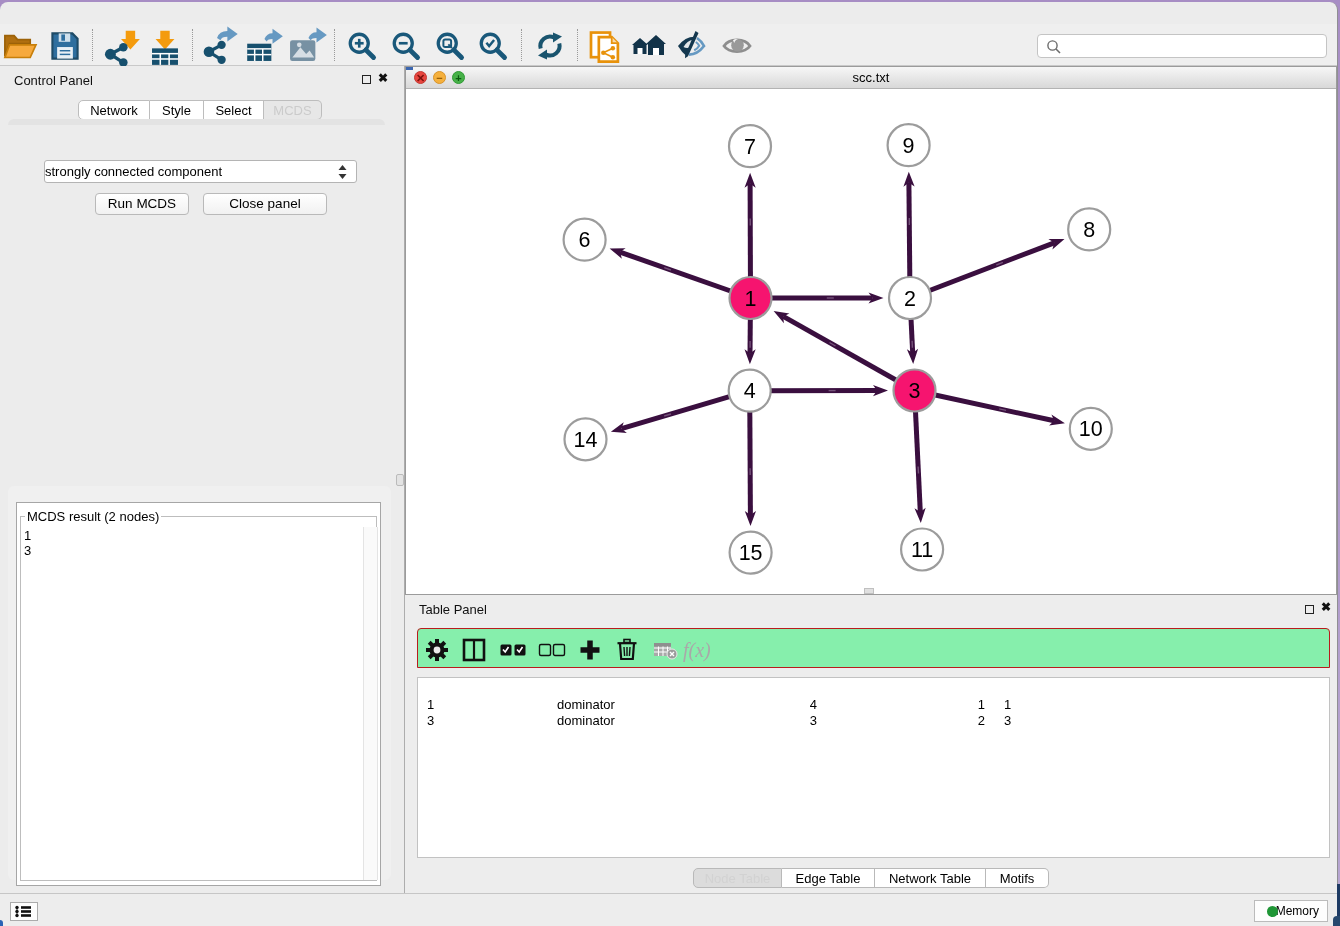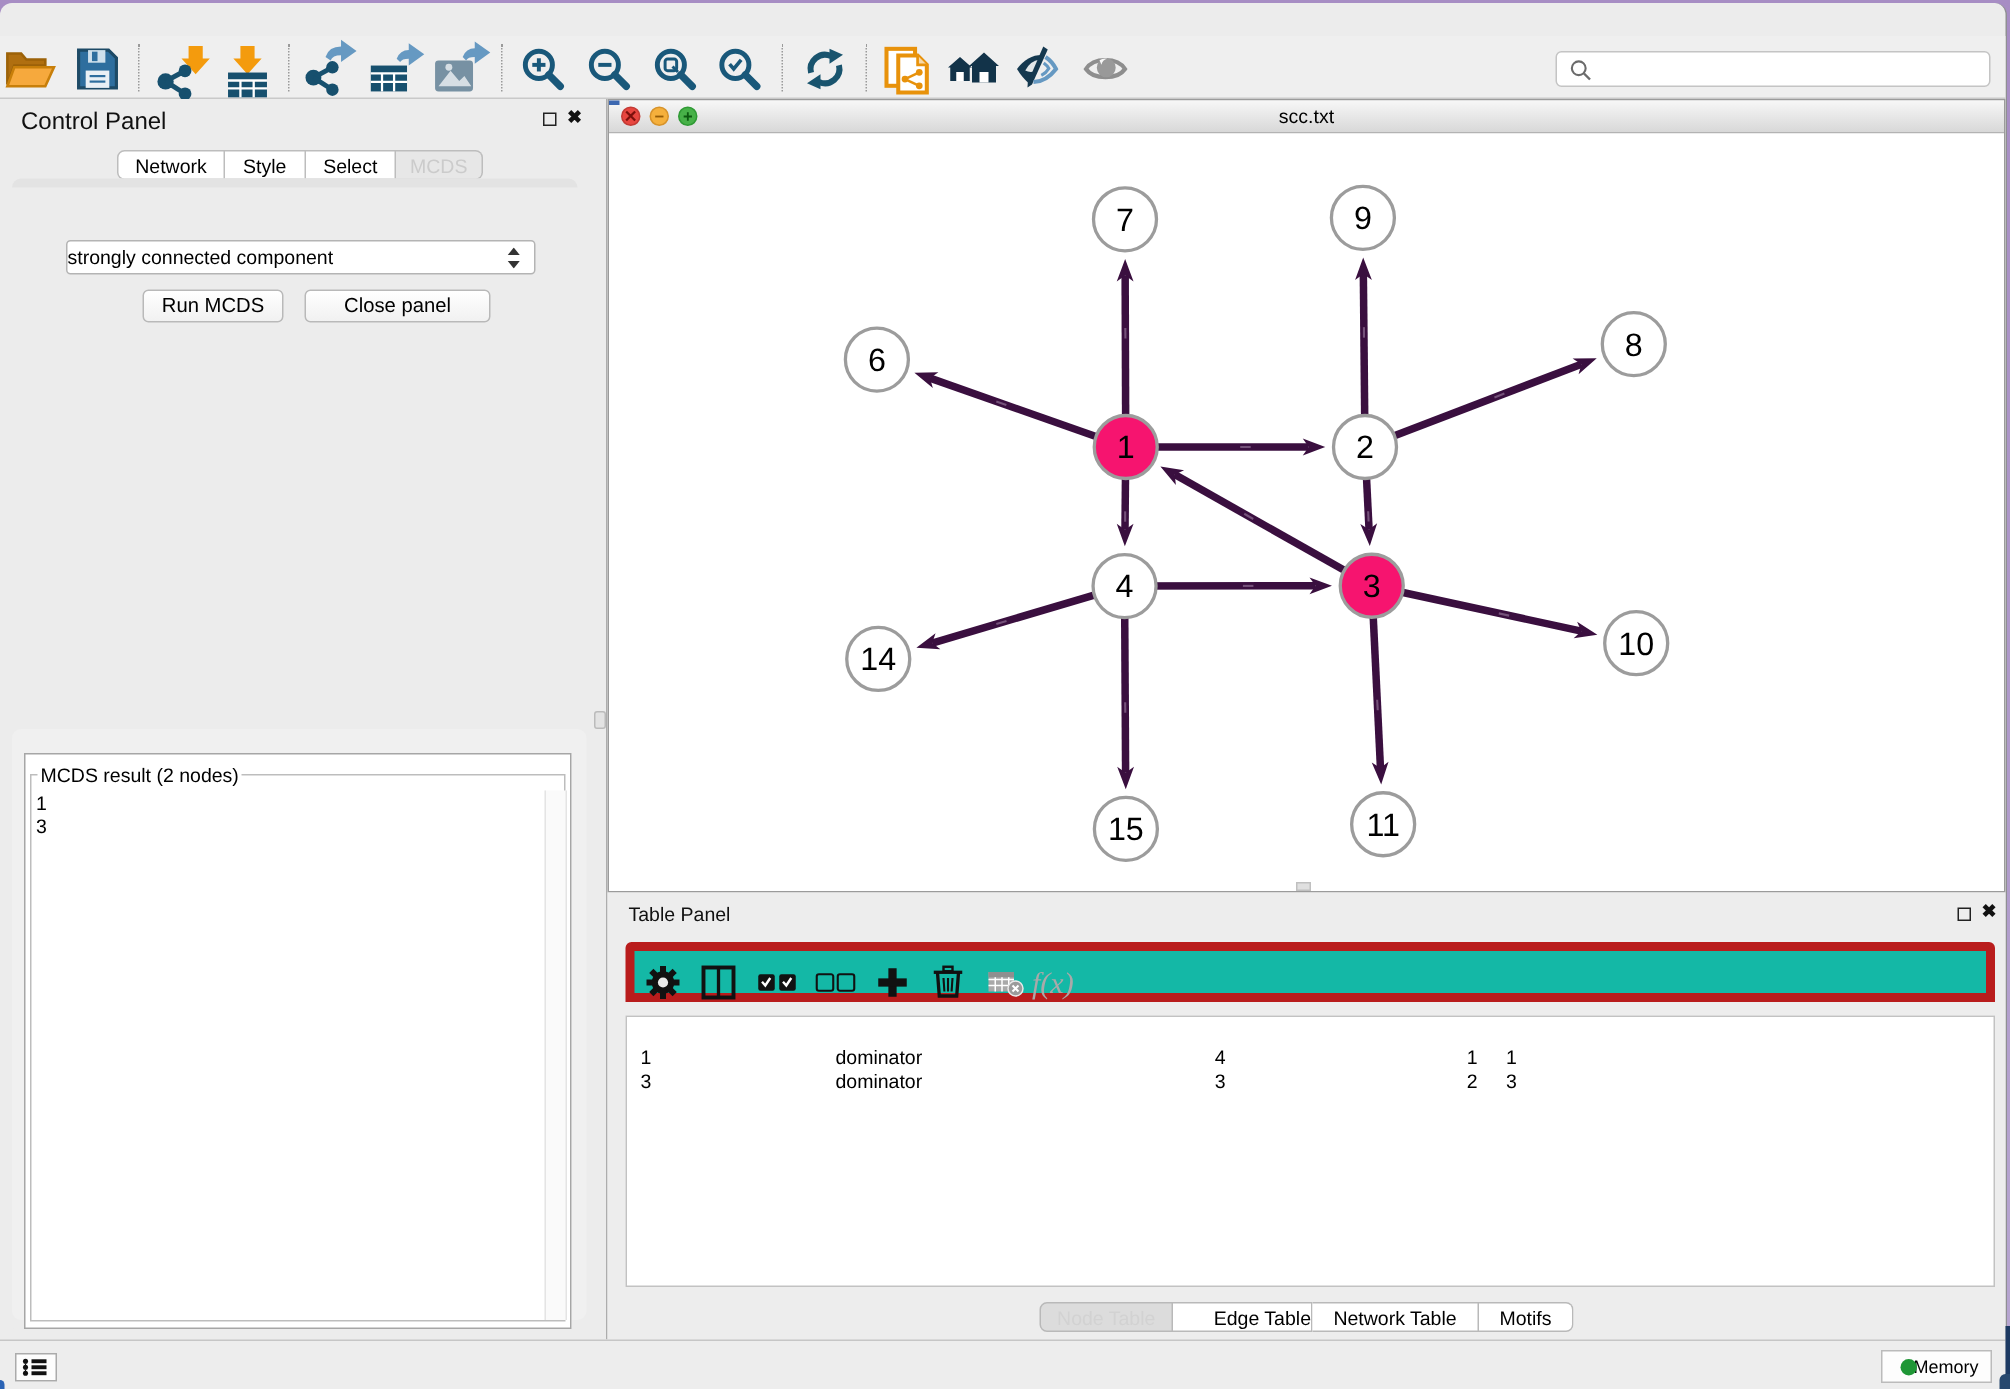--- a/index.html
+++ b/index.html
@@ -7,21 +7,21 @@
 body { font-family:"Liberation Sans", sans-serif; background:linear-gradient(#A78DC4,#B7A6D1); position:relative; overflow:hidden; }
 #win { position:absolute; left:0; top:2px; width:1338px; height:924px; background:#ECECEC; border-radius:8px 8px 0 0; border-right:1px solid #8f8f92; }
 #titlebar { position:absolute; left:0; top:0; width:100%; height:21px; background:#f6f6f6; border-radius:8px 8px 0 0; border-bottom:1px solid #d0d0d0; }
 .tl { position:absolute; top:6px; width:11px; height:11px; border-radius:50%; background:#dcdcdc; border:1px solid #c9c9c9; }
 #title-text { position:absolute; top:3px; width:100%; text-align:center; font-size:13px; color:#b8b8b8; }
 #toolbar { position:absolute; left:0; top:22px; width:100%; height:42px; background:#efefef; border-bottom:1px solid #c9c9c9; }
 .sep { position:absolute; top:5px; height:32px; width:0; border-left:1px dotted #9a9a9a; }
 #searchbox { position:absolute; left:1037px; top:10px; width:290px; height:24px; background:#fff; border:1px solid #c4c4c4; border-radius:4px; }
 
 #cpanel { position:absolute; left:0; top:64px; width:392px; height:827px; background:#ECECEC; }
-#cp-title { position:absolute; left:14px; top:7px; font-size:16px; color:#111; }
+#cp-title { position:absolute; left:14px; top:7px; font-size:13px; color:#111; }
 .floatbtn { position:absolute; top:9px; width:9px; height:9px; border:1.6px solid #222; }
 .closex { position:absolute; top:5px; font-size:12px; font-weight:bold; color:#111; }
 .tabstrip { position:absolute; height:20px; }
 .tab { position:absolute; top:0; height:20px; background:#fff; border:1px solid #bdbdbd; border-left:none; font-size:13px; text-align:center; color:#000; line-height:19px; }
 .tab.first { border-left:1px solid #bdbdbd; border-radius:5px 0 0 5px; }
 .tab.last { border-radius:0 5px 5px 0; }
 .tab.sel { background:#e7e7e7; color:#cbcbcb; }
 #cp-inner { position:absolute; left:8px; top:53px; width:377px; height:770px; background:#ECECEC; border-radius:6px; }
 #cp-band { position:absolute; left:8px; top:53px; width:377px; height:6px; background:#e3e3e3; border-radius:6px 6px 0 0; }
 #opt-label { position:absolute; left:0; top:72px; width:392px; text-align:center; font-size:13px; color:#000; }
@@ -35,21 +35,21 @@
 
 #netframe { position:absolute; left:405px; top:64px; width:932px; height:529px; border:1px solid #9b9b9b; background:#fff; }
 #nettitle { position:absolute; left:0; top:0; width:100%; height:22px; background:linear-gradient(#f7f7f7,#d8d8d8); border-bottom:1px solid #b3b3b3; }
 .light { position:absolute; top:4px; width:13px; height:13px; border-radius:50%; font-size:11px; font-weight:bold; text-align:center; line-height:13px; }
 #net-name { position:absolute; top:3px; width:100%; text-align:center; font-size:13px; color:#000; }
 #canvas { position:absolute; left:0; top:22px; width:930px; height:505px; background:#fff; }
 #bgrip { position:absolute; left:864px; top:586px; width:10px; height:6px; background:#e0e0e0; border:1px solid #c0c0c0; }
 
 #tpanel { position:absolute; left:405px; top:593px; width:932px; height:298px; background:#EDEDED; }
 #tp-title { position:absolute; left:14px; top:7px; font-size:13px; color:#111; }
-#ttoolbar { position:absolute; left:12px; top:33px; width:913px; height:40px; background:#14b8a6; border:6px solid #b91c1c; border-radius:4px 4px 0 0; }
+#ttoolbar { position:absolute; left:12px; top:33px; width:913px; height:40px; background:#86efac; border:1px solid #b91c1c; border-radius:4px 4px 0 0; }
 #tablewrap { position:absolute; left:12px; top:82px; width:913px; height:181px; background:#fff; border:1px solid #c2c2c2; }
 #thead { position:absolute; left:0; top:0; width:660px; height:18px; background:#fafafa; border-bottom:1px solid #c9c9c9; }
 .th { position:absolute; top:0; height:18px; border-right:1px solid #d9d9d9; font-size:13px; text-align:center; line-height:17px; color:#000; }
 .sitemap { position:absolute; top:3px; }
 .td { position:absolute; font-size:13px; color:#000; height:16px; line-height:16px; }
 .btab { position:absolute; top:0; height:20px; background:#fff; border:1px solid #b9b9b9; border-left:none; font-size:13px; text-align:center; line-height:19px; color:#000; }
 
 #statusbar { position:absolute; left:0; top:891px; width:100%; height:33px; background:#EDEDED; border-top:1px solid #c6c6c6; }
 #listbtn { position:absolute; left:10px; top:8px; width:28px; height:19px; background:#fdfdfd; border:1px solid #ababab; }
 #membtn { position:absolute; left:1254px; top:6px; width:74px; height:22px; background:#fdfdfd; border:1px solid #bbb; font-size:12px; line-height:20px; text-align:right; padding-right:8px; color:#000; }
@@ -407,21 +407,21 @@
       <div class="td" style="left:500px; top:19px; width:67px; text-align:right;">1</div>
       <div class="td" style="left:586px; top:19px;">1</div>
       <div class="td" style="left:9px; top:35px;">3</div>
       <div class="td" style="left:139px; top:35px;">dominator</div>
       <div class="td" style="left:330px; top:35px; width:69px; text-align:right;">3</div>
       <div class="td" style="left:500px; top:35px; width:67px; text-align:right;">2</div>
       <div class="td" style="left:586px; top:35px;">3</div>
     </div>
     <div class="tabstrip" style="left:288px; top:273px;">
       <div class="btab first sel" style="left:0; width:89px; border-left:1px solid #b9b9b9; border-radius:5px 0 0 5px; background:#dcdcdc; color:#d2d2d2;">Node Table</div>
-      <div class="btab" style="left:89px; width:93px;text-align:right;">Edge Table</div>
+      <div class="btab" style="left:89px; width:93px;">Edge Table</div>
       <div class="btab" style="left:182px; width:111px;">Network Table</div>
       <div class="btab" style="left:293px; width:63px; border-radius:0 5px 5px 0;">Motifs</div>
     </div>
   </div>
   <div id="statusbar">
     <div id="listbtn">
       <svg width="26" height="17" viewBox="0 0 26 17">
         <circle cx="6" cy="4.5" r="1.7" fill="#111"></circle>
           <circle cx="6" cy="8.5" r="1.7" fill="#111"></circle>
           <circle cx="6" cy="12.5" r="1.7" fill="#111"></circle>

